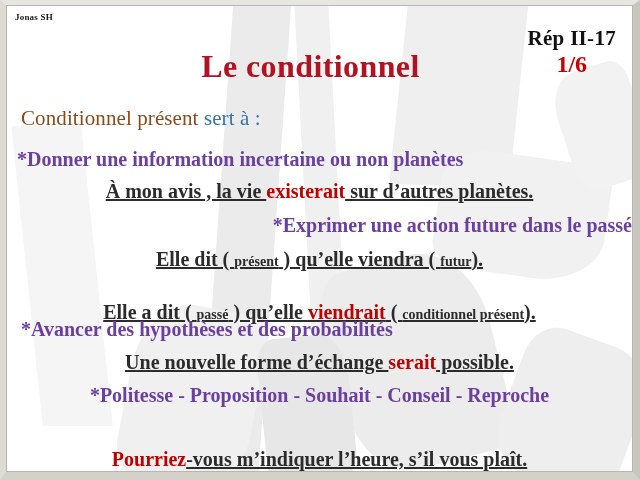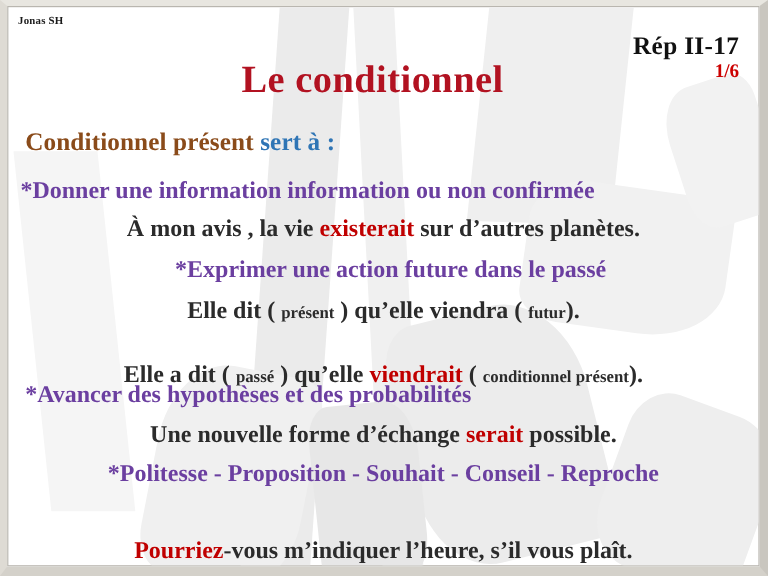--- a/index.html
+++ b/index.html
@@ -66,31 +66,31 @@
     left: 8px; top: 6px;
     font-size: 9px;
     font-weight: bold;
     color: #1a1a1a;
     letter-spacing: 0.2px;
   }
   
   .header-block {
     position: absolute;
     right: 16px; top: 20px;
-    text-align: right;
+    text-align: center;
     line-height: 1.15;
   }
   .rep-code {
     font-size: 21px;
     font-weight: bold;
     color: #111111;
     letter-spacing: 0.3px;
   }
   .page-num {
-    font-size: 16px;
+    font-size: 24px;
     font-weight: bold;
     color: #cc0000;
     margin-top: 1px;
   }
   
   .title {
     position: absolute;
     left: 0; right: 0;
     top: 42px;
     text-align: center;
@@ -99,43 +99,43 @@
     color: #b21221;
     letter-spacing: 0.4px;
     padding-right: 18px;
   }
   
   .subheading {
     position: absolute;
     left: 14px;
     top: 100px;
     font-size: 21px;
-    font-weight: bold;
+    font-weight: normal;
     letter-spacing: 0.1px;
   }
   .c-brown { color: #8a4b1a; }
   .c-blue  { color: #2f75b5; }
   .c-purple{ color: #6b3fa0; }
   .c-red   { color: #c00000; }
-  .c-dark  { color: #2b2b2b; }
+  .c-dark  { color: #2b2b2b; text-decoration: underline; }
 
   .line {
     position: absolute;
     left: 0; right: 0;
     text-align: center;
     font-weight: bold;
     white-space: nowrap;
   }
   .bullet-line { font-size: 20px; }
   .example-line { font-size: 20px; }
   .small-paren { font-size: 14px; }
 
   .l1  { top: 142px; left: 10px; text-align: left; }
   .l2  { top: 174px; }
-  .l3  { top: 208px; left: 12px; text-align: center; }
+  .l3  { top: 208px; left: 12px; text-align: right; }
   .l4  { top: 242px; }
   .l5  { top: 295px; }
   .l6  { top: 312px; left: 14px; text-align: left; }
   .l7  { top: 345px; }
   .l8  { top: 378px; }
   .l9  { top: 410px; }
   .l10 { top: 442px; }
 </style>
 </head>
 <body>
@@ -165,21 +165,21 @@
         <div class="rep-code">Rép II-17</div>
         <div class="page-num">1/6</div>
       </div>
 
       <div class="title">Le conditionnel</div>
 
       <div class="subheading">
         <span class="c-brown">Conditionnel présent </span><span class="c-blue">sert à :</span>
       </div>
 
-      <div class="line bullet-line c-purple l1">*Donner une information information ou non confirmée</div>
+      <div class="line bullet-line c-purple l1">*Donner une information incertaine ou non planètes</div>
 
       <div class="line example-line l2">
         <span class="c-dark">À mon avis , la vie </span><span class="c-red">existerait</span><span class="c-dark"> sur d’autres planètes.</span>
       </div>
 
       <div class="line bullet-line c-purple l3">*Exprimer une action future dans le passé</div>
 
       <div class="line example-line c-dark l4">
         <span>Elle dit ( </span><span class="small-paren">présent</span><span> )  qu’elle viendra ( </span><span class="small-paren">futur</span><span>).</span>
       </div>

